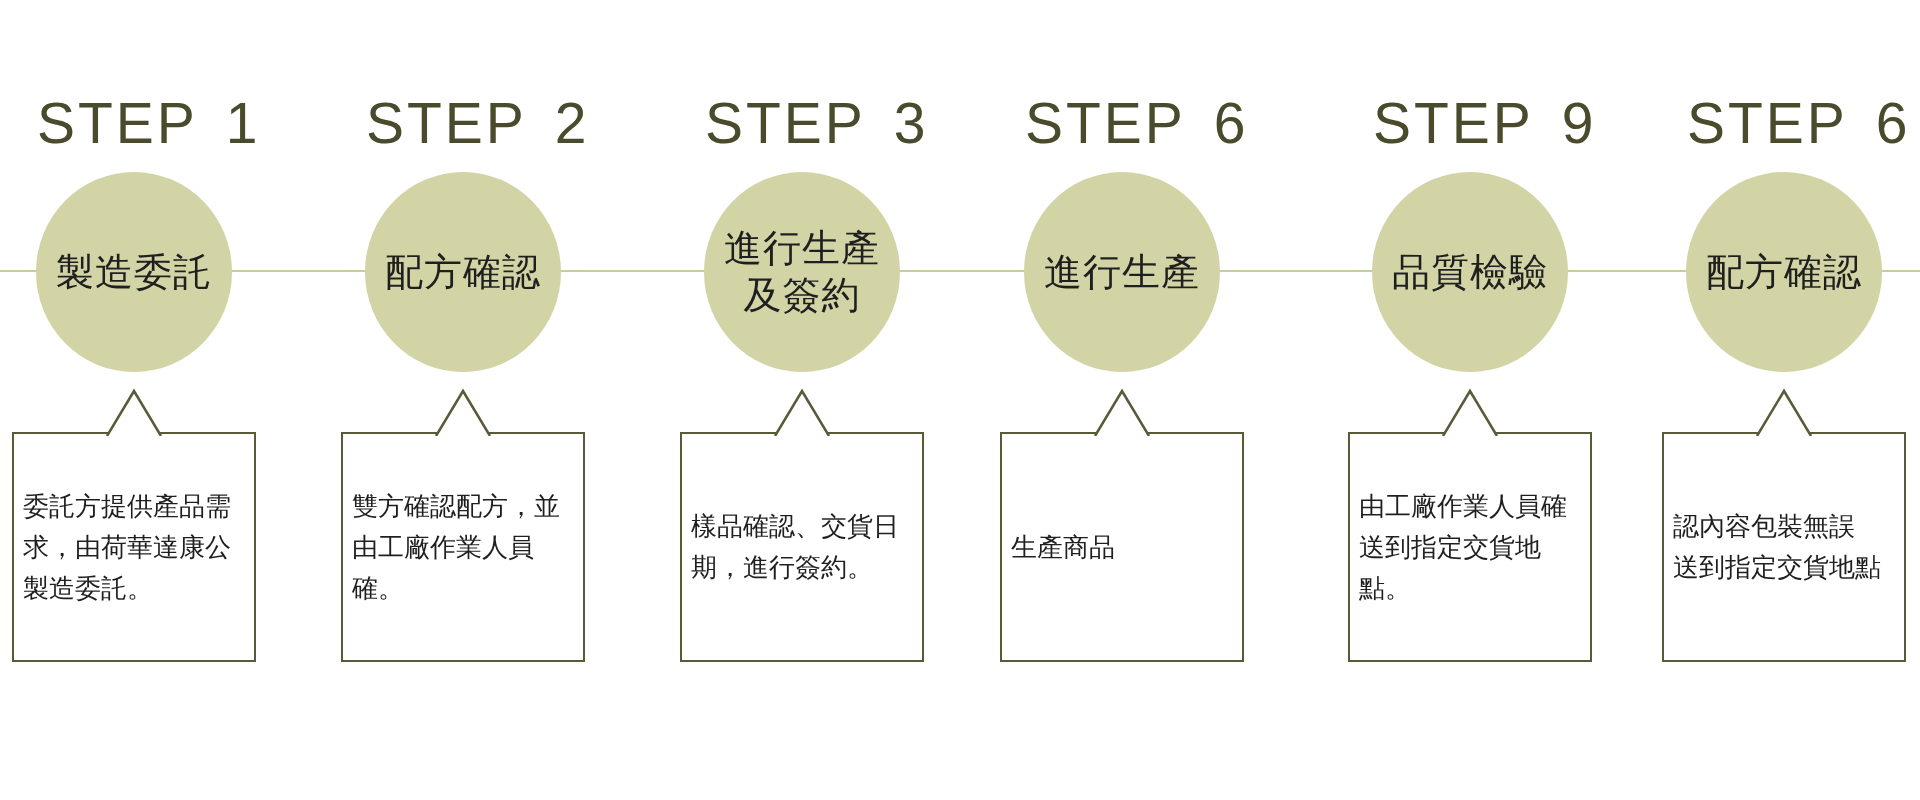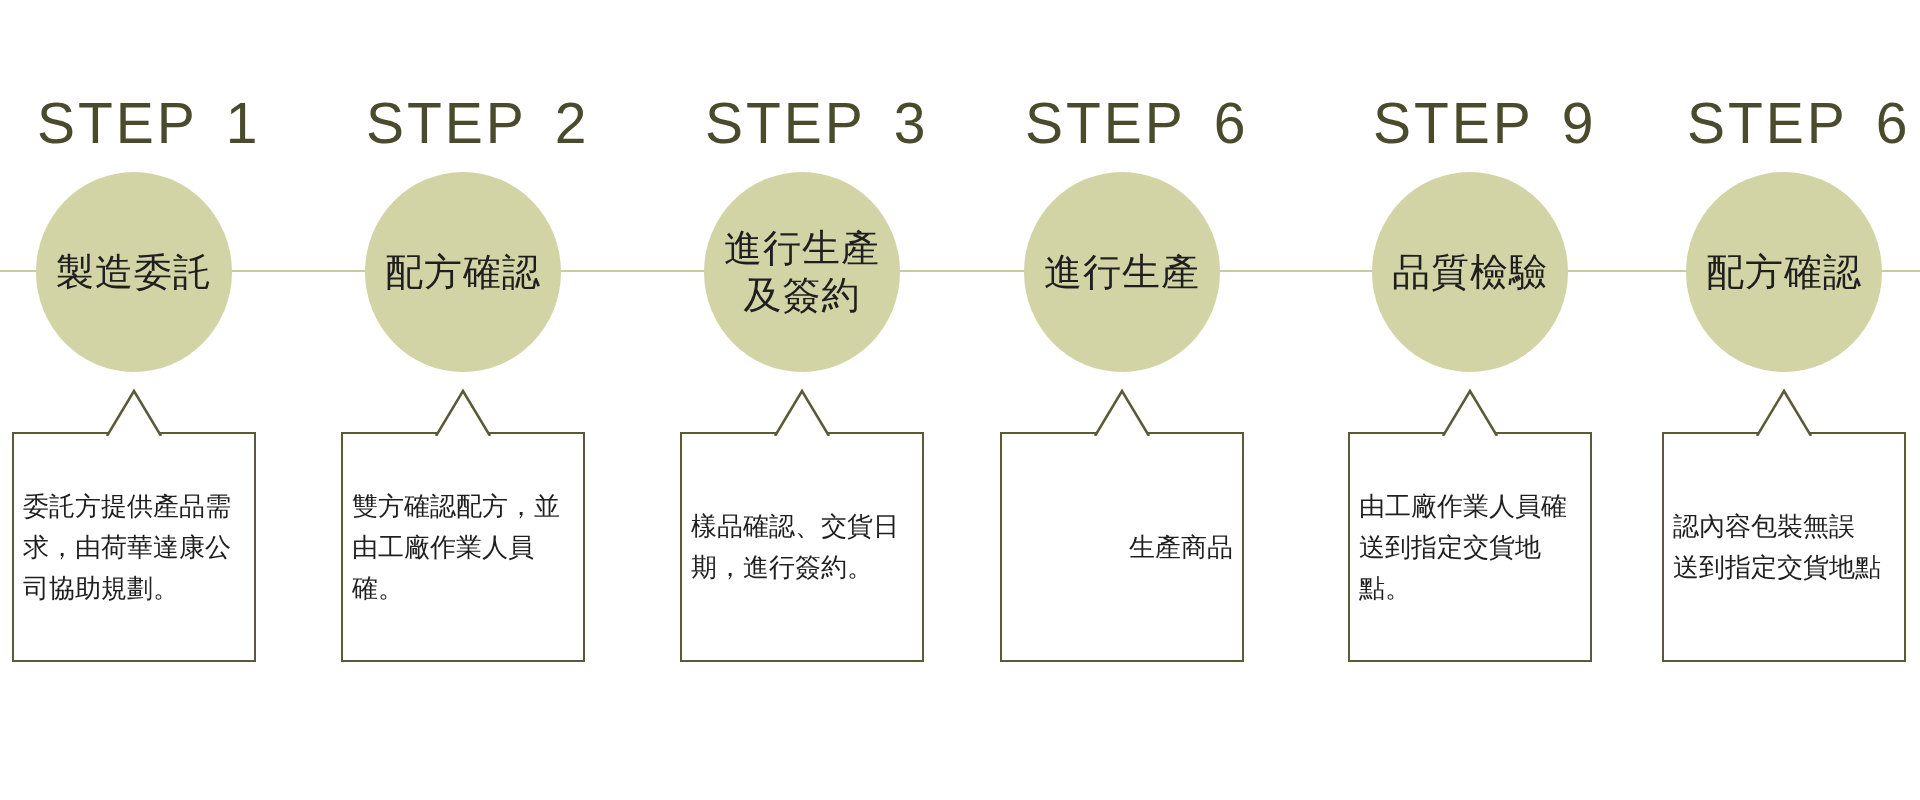--- a/index.html
+++ b/index.html
@@ -90,42 +90,42 @@
   .callout-text {
     width: 100%;
     padding: 0 9px;
     font-size: 26px;
     line-height: 41px;
     color: var(--text, #1f1f1f);
     white-space: pre-line;
     text-align: left;
   }
   .callout-text.center {
-    text-align: right;
+    text-align: left;
   }
 </style>
 </head>
 <body>
 
 <div class="stage" style="--bg: #ffffff; --circle: #d3d4a5; --line: #c9cd9b; --stepcol: #4a4a2c; --border: #5a5a38; --text: #1f1f1f;">
 
   <div class="timeline"></div>
 
   <div class="column" style="--cx:134px">
     <div class="step-label">STEP 1</div>
     <div class="circle">
       <div class="circle-title">製造委託</div>
     </div>
     <svg class="pointer" viewBox="0 0 58 48">
       <path d="M2,48 L29,3 L56,48" fill="#ffffff" stroke="#5a5a38" stroke-width="2.5"></path>
     </svg>
     <div class="callout">
       <div class="callout-text">委託方提供產品需
 求，由荷華達康公
-司協助規劃。</div>
+製造委託。</div>
     </div>
   </div>
 
   <div class="column" style="--cx:463px">
     <div class="step-label">STEP 2</div>
     <div class="circle">
       <div class="circle-title">配方確認</div>
     </div>
     <svg class="pointer" viewBox="0 0 58 48">
       <path d="M2,48 L29,3 L56,48" fill="#ffffff" stroke="#5a5a38" stroke-width="2.5"></path>

